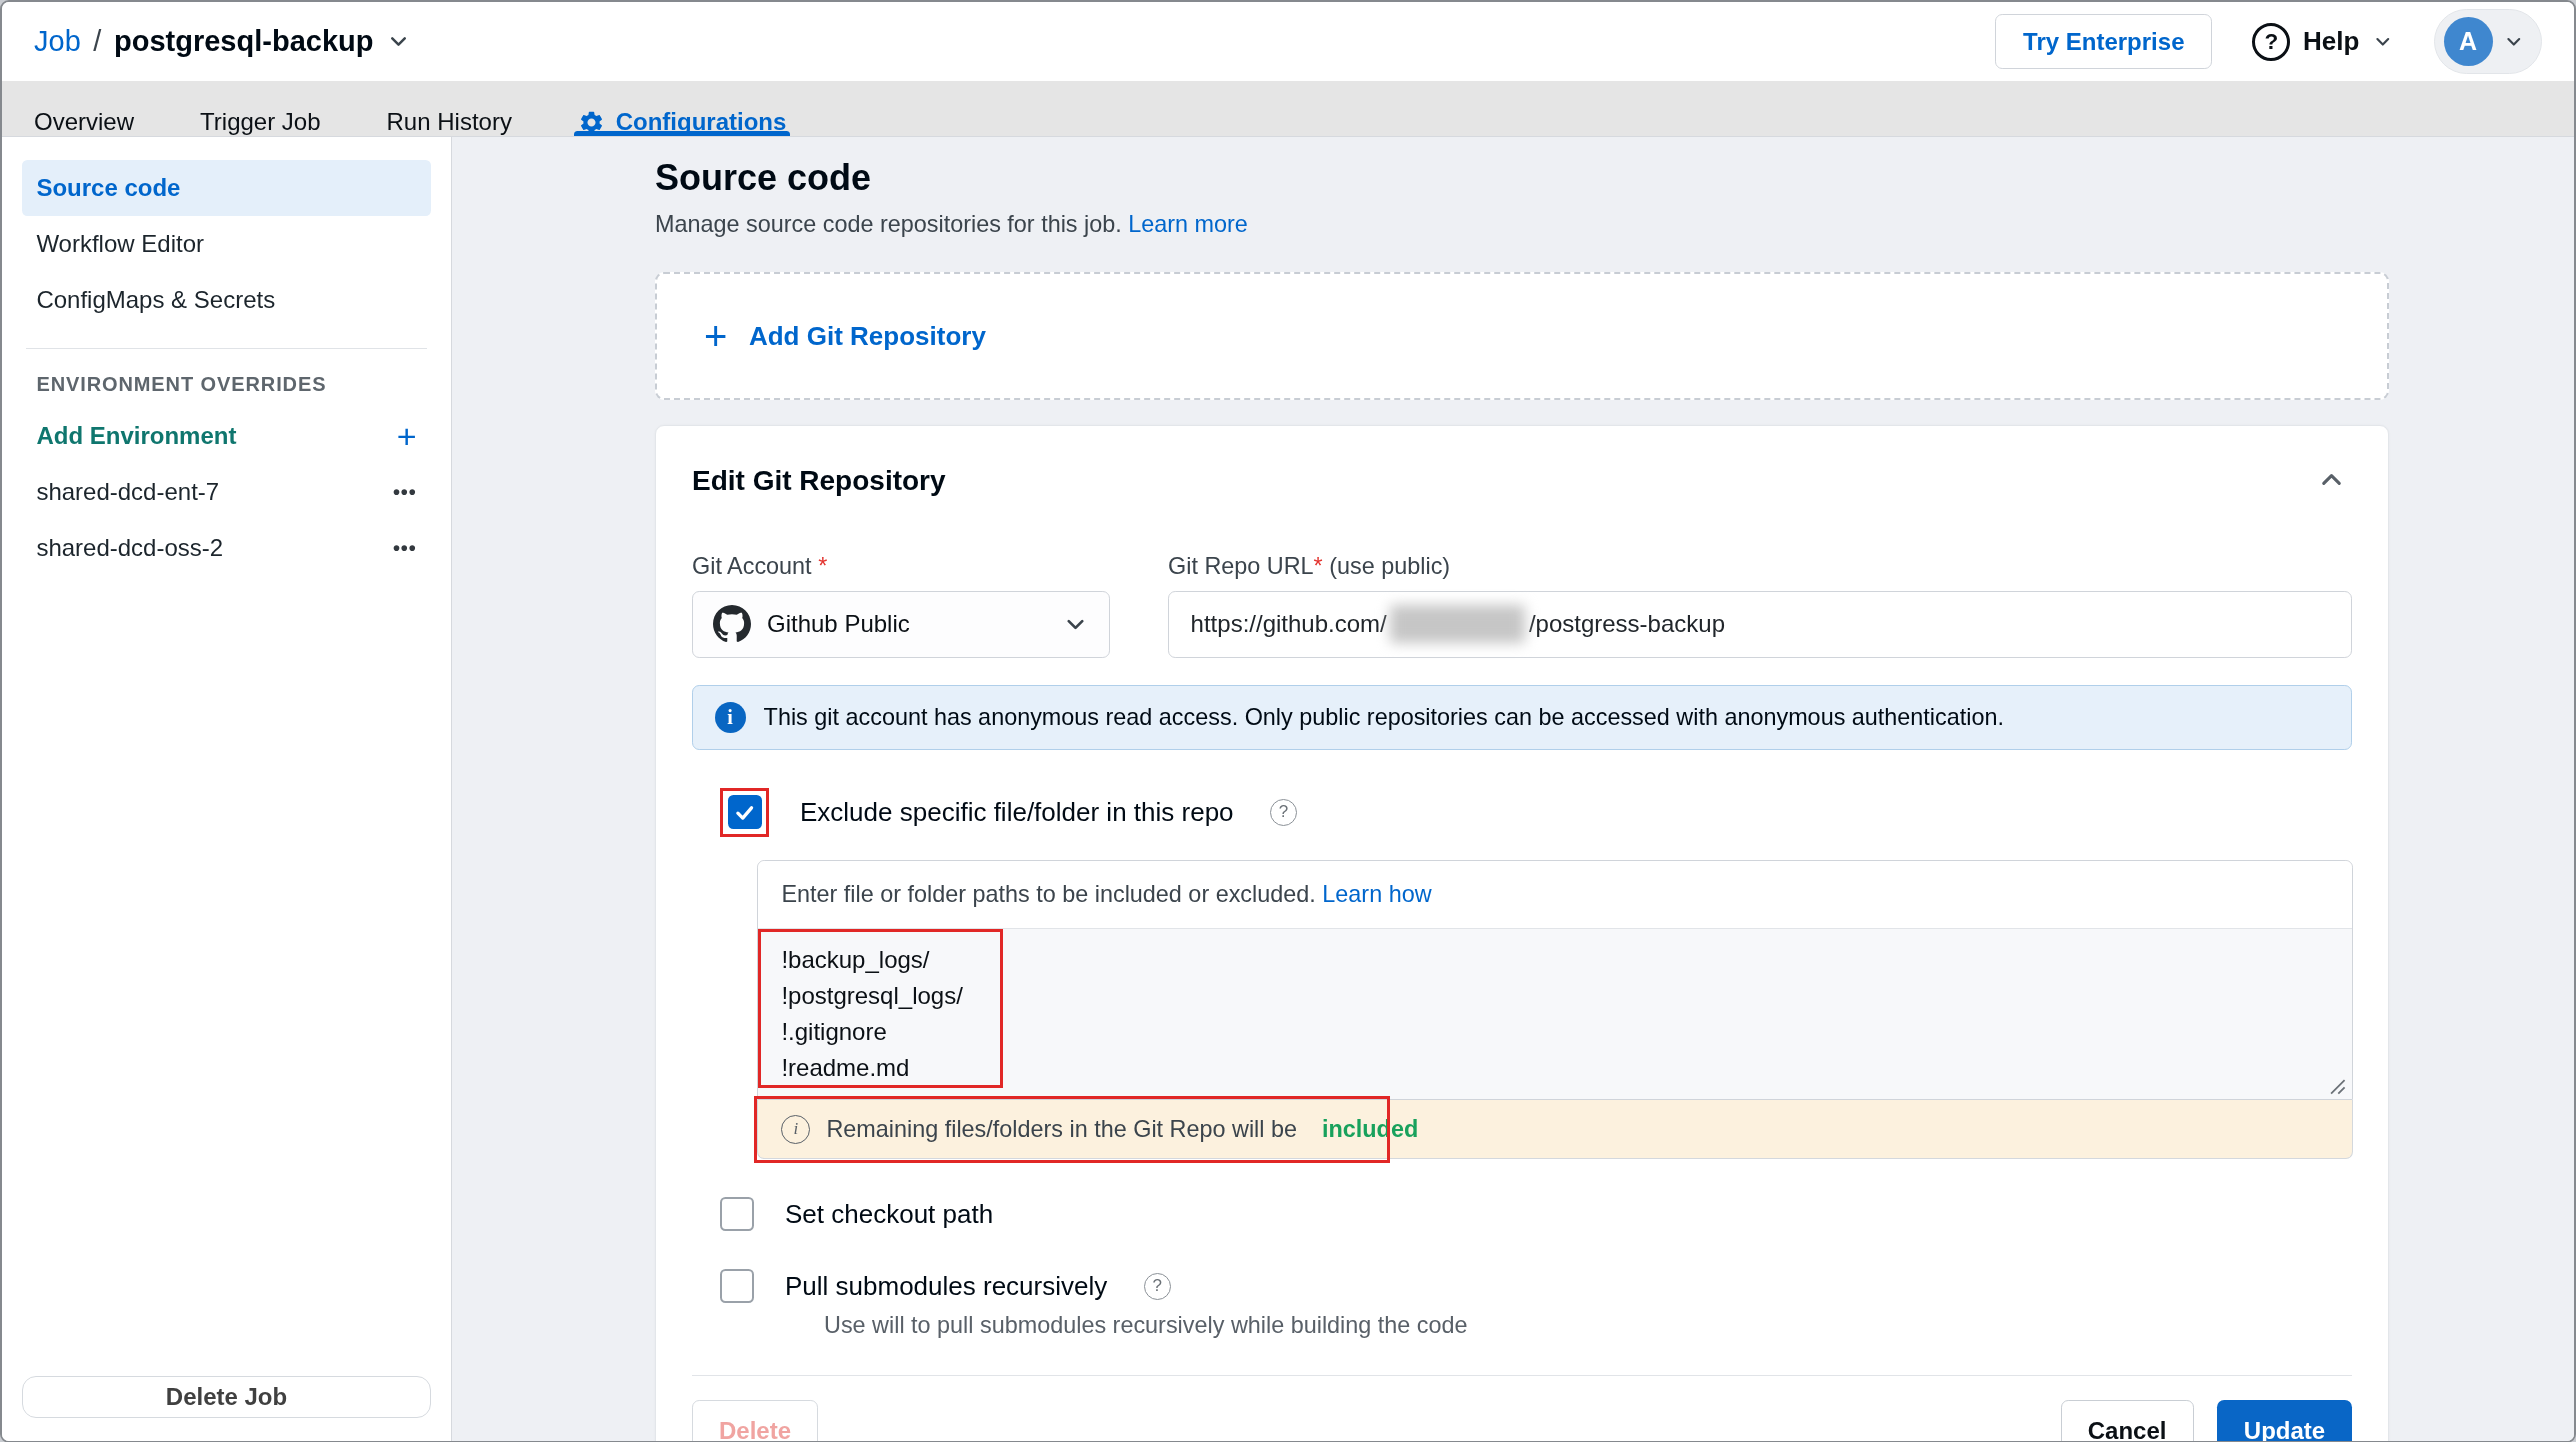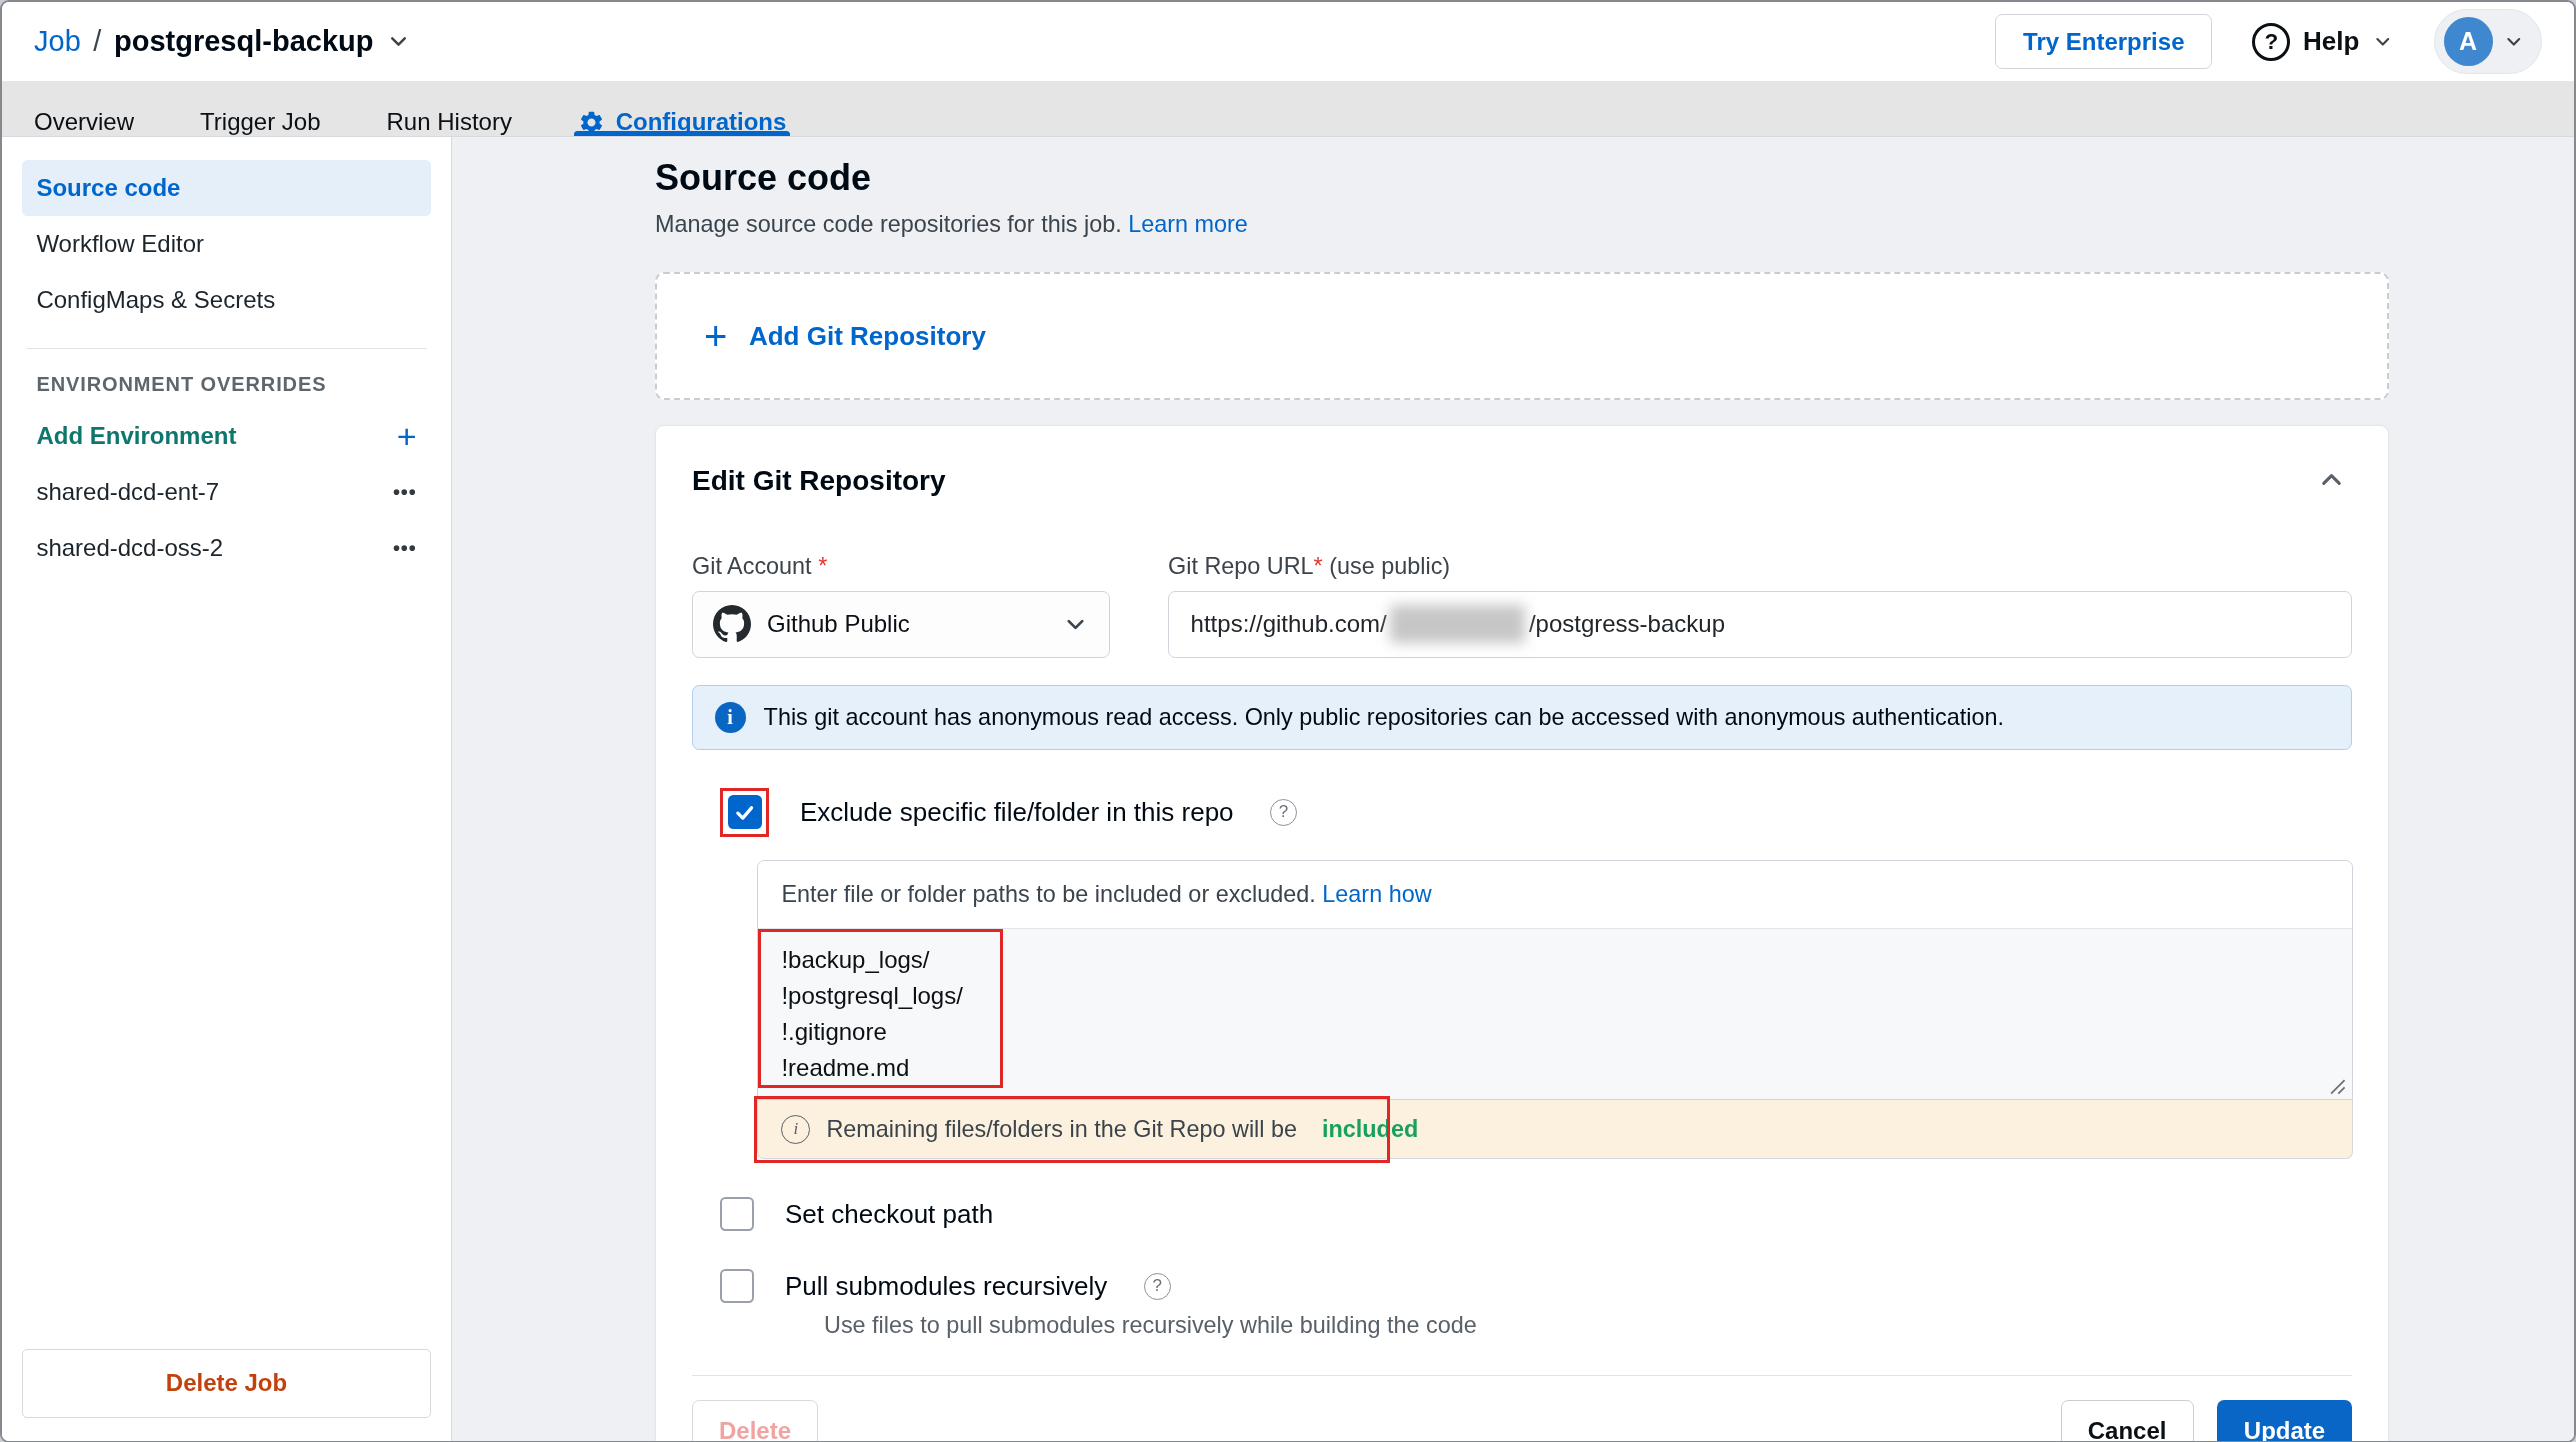--- a/index.html
+++ b/index.html
@@ -32,21 +32,21 @@
   .bodyrow{ flex:1 1 auto; display:flex; min-height:0; }
   .sidebar{ width:450px; flex:0 0 auto; background:#fff; border-right:1.8px solid #d6d9de; position:relative; padding:23.4px 20px; }
   .side-item{ height:56px; display:flex; align-items:center; padding:0 14.4px; font-size:24px; color:#1c252c; border-radius:5.4px; cursor:pointer; }
   .side-item.active{ background:#e4effa; color:#0066cc; font-weight:700; }
   .side-divider{ height:0.9px; background:#e0e3e7; margin:20px 3.6px; }
   .side-section{ font-size:20px; font-weight:700; letter-spacing:0.9px; color:#5e666d; margin:23.4px 14.4px 12.6px; }
   .side-row{ height:56px; display:flex; align-items:center; justify-content:space-between; padding:0 14.4px; font-size:24px; color:#1c252c; border-radius:5.4px; cursor:pointer; }
   .side-row .plus{ color:#0066cc; font-size:34px; font-weight:400; line-height:1; }
   .add-env{ color:#0f766e; font-weight:700; }
   .more-dots{ color:#33393f; font-size:20px; font-weight:700; letter-spacing:0.9px; }
-  .delete-job{ position:absolute; left:20px; right:20px; bottom:23.4px; height:69px; background:#fff; border:1.8px solid #d6dadf; border-radius:5px; color:#c2410c; font-weight:700; font-size:24px; display:flex; align-items:center; justify-content:center; cursor:pointer; font-family:inherit; }
+  .delete-job{ position:absolute; left:20px; right:20px; bottom:23.4px; height:42px; background:#fff; border:1.8px solid #d6dadf; border-radius:14px; color:#404040; font-weight:700; font-size:24px; display:flex; align-items:center; justify-content:center; cursor:pointer; font-family:inherit; }
 
   .main{ flex:1 1 auto; background:#eef0f4; padding:12.6px 185px 0 203px; overflow:hidden; }
   .page-title{ font-size:36px; font-weight:700; color:#000a14; margin-top:7.2px; }
   .page-sub{ font-size:23.4px; color:#3b444c; margin-top:12.6px; }
   .link{ color:#0066cc; cursor:pointer; }
 
   .add-box{ margin-top:34px; height:128px; background:#fff; border:2.7px dashed #c8cdd4; border-radius:9px; display:flex; align-items:center; padding:0 47px; gap:21.6px; cursor:pointer; }
   .add-box .plus-big{ color:#0066cc; font-size:40px; font-weight:400; line-height:1; }
   .add-box .add-label{ color:#0066cc; font-size:26px; font-weight:700; }
 
@@ -257,21 +257,21 @@
         <div class="check-row">
           <span class="checkbox unchecked"></span>
           <span class="check-label">Set checkout path</span>
         </div>
 
         <div class="check-row">
           <span class="checkbox unchecked"></span>
           <span class="check-label">Pull submodules recursively</span>
           <span class="qmark">?</span>
         </div>
-        <div class="sub-desc">Use files to pull submodules recursively while building the code</div>
+        <div class="sub-desc">Use will to pull submodules recursively while building the code</div>
 
         <div class="card-footer">
           <button class="btn btn-delete">Delete</button>
           <button class="btn btn-cancel">Cancel</button>
           <button class="btn btn-update">Update</button>
         </div>
       </section>
     </main>
   </div>
 </div>

